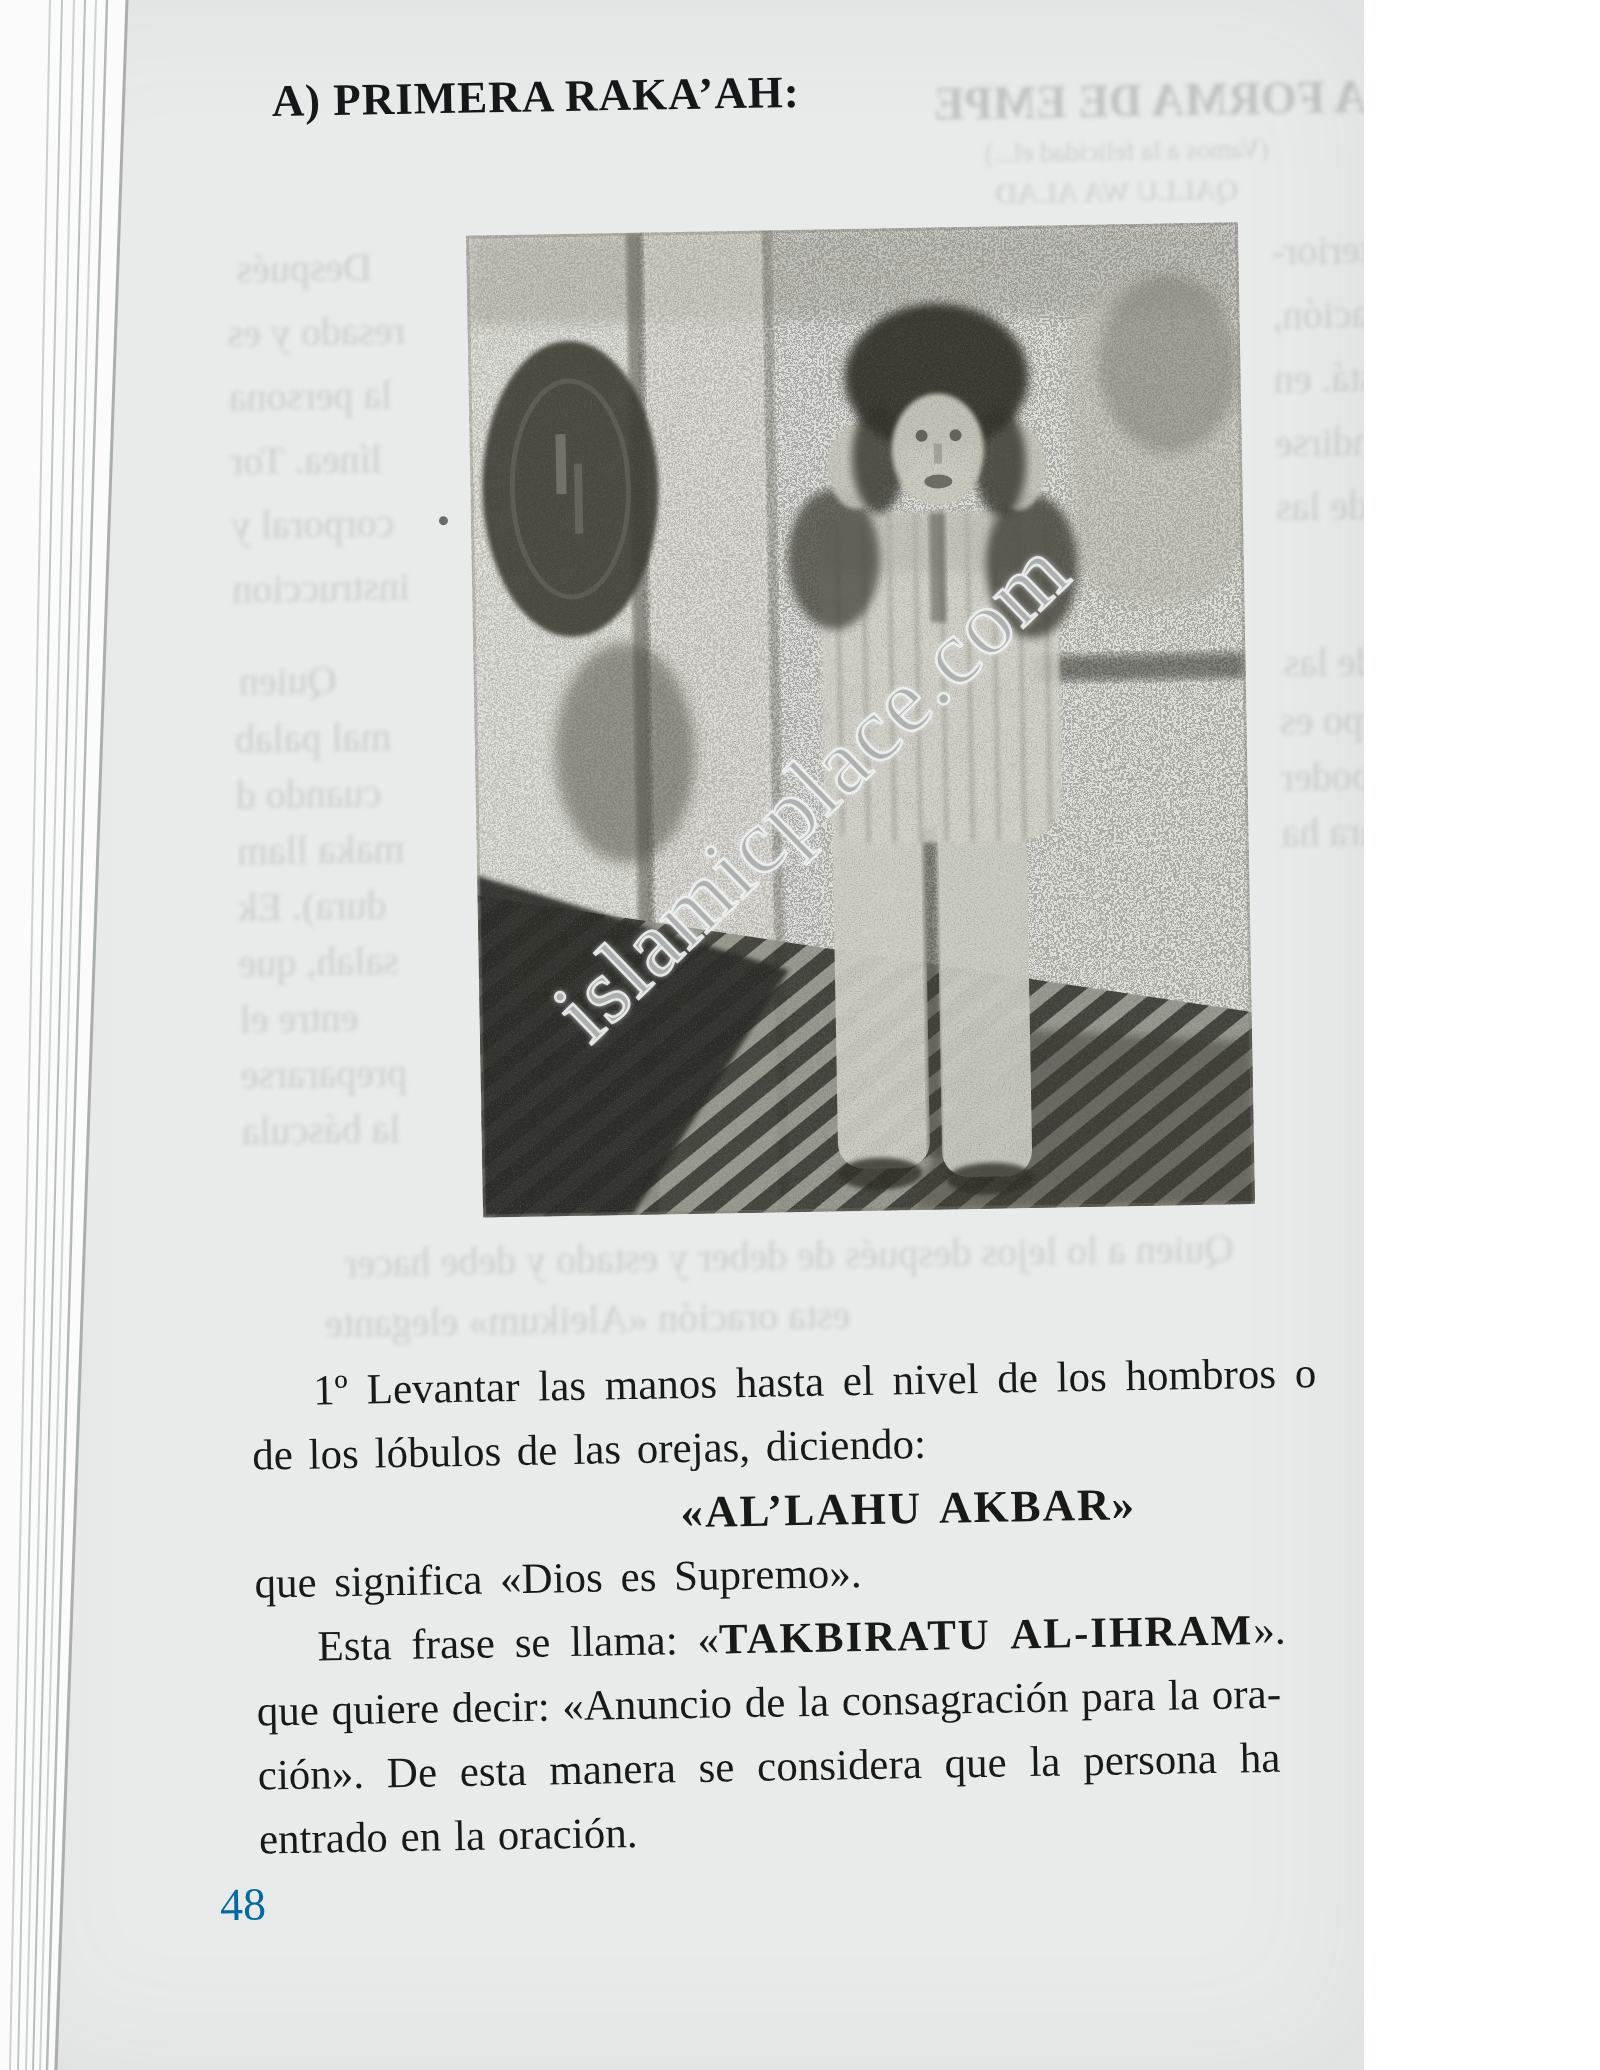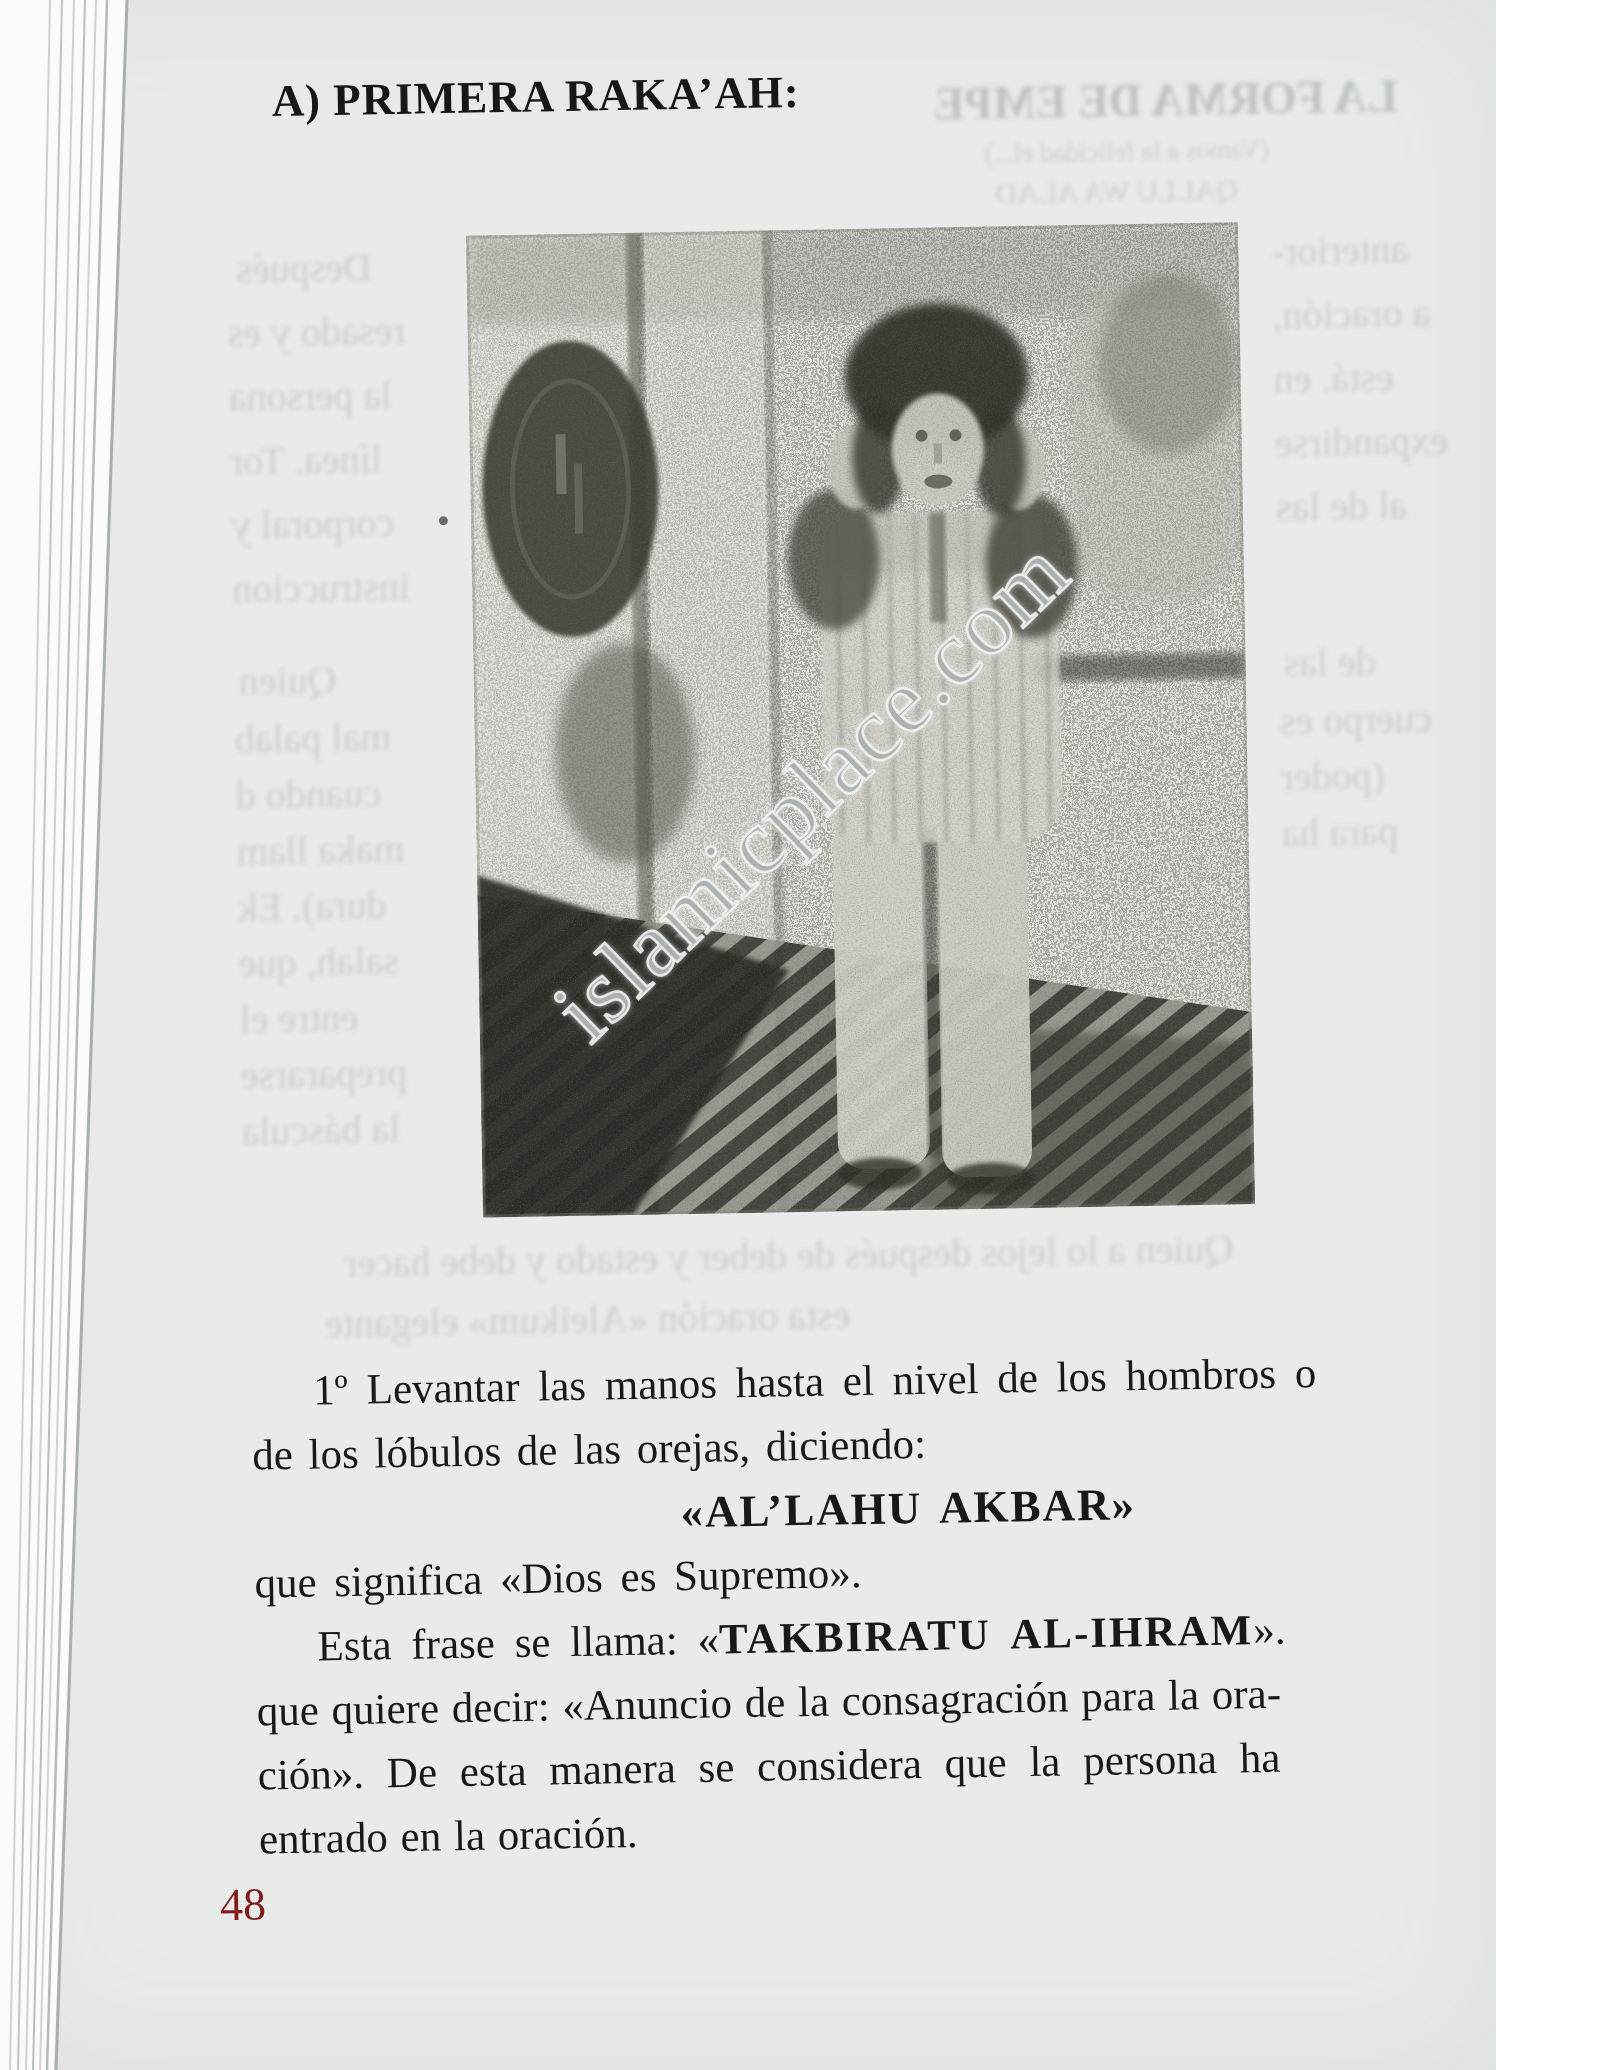--- a/index.html
+++ b/index.html
@@ -1,16 +1,16 @@
 <!DOCTYPE html>
 <html><head>
 <meta charset="utf-8">
 <style>
   html,body{margin:0;padding:0;background:#ffffff;}
-  .canvas{position:relative;width:1496px;height:2070px;overflow:hidden;
+  .canvas{position:relative;width:1364px;height:2070px;overflow:hidden;
           background:#fbfbfc;font-family:"Liberation Serif","DejaVu Serif",serif;}
   
   .paper{position:absolute;inset:0;background:#e8ebea;
          clip-path:polygon(128px 0px,1600px 0px,1600px 2070px,54px 2070px);
          box-shadow:inset 0 0 140px rgba(90,100,98,0.08);z-index:0;}
   .edge-lines{position:absolute;left:0;top:0;z-index:1;}
   
   .content{position:absolute;inset:0;transform:rotate(-1deg);transform-origin:800px 1035px;z-index:2;}
   .heading{position:absolute;left:288px;top:66px;font-size:45px;font-weight:bold;
            letter-spacing:1px;color:#17171a;white-space:nowrap;}
@@ -32,21 +32,21 @@
   .ind{padding-left:62px;}
   .l1{word-spacing:8px;}
   .l2{word-spacing:5px;}
   .l3{font-weight:bold;font-size:45px;letter-spacing:2px;text-align:center;padding-left:120px;word-spacing:6px;}
   .l4{word-spacing:7px;}
   .l5{word-spacing:9px;}
   .l6{word-spacing:2px;}
   .l7{word-spacing:12px;}
   .l8{word-spacing:2px;}
   .b{font-weight:bold;letter-spacing:2px;}
-  .pagenum{position:absolute;left:205px;top:1868px;font-size:46px;color:#7f1d1d;z-index:3;}
+  .pagenum{position:absolute;left:205px;top:1868px;font-size:46px;color:#0369a1;z-index:3;}
   
   .ghost{position:absolute;transform:scaleX(-1);filter:blur(2px);
          color:rgba(164,172,169,0.45);white-space:nowrap;z-index:0;
          font-family:"Liberation Serif","DejaVu Serif",serif;}
   .ghost.hd{font-weight:bold;color:rgba(156,164,161,0.55);}
   .speck{position:absolute;left:448px;top:510px;width:9px;height:9px;border-radius:50%;
          background:#55554f;opacity:.85;z-index:4;}
 </style>
 </head>
 <body>

